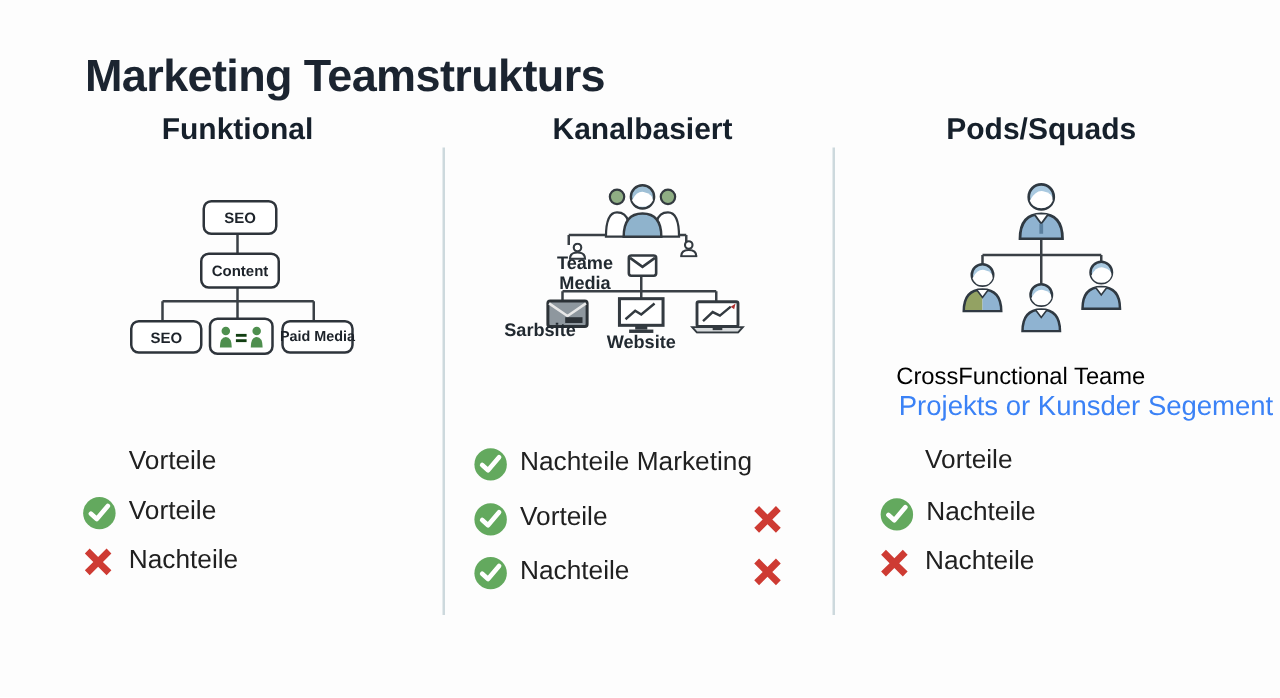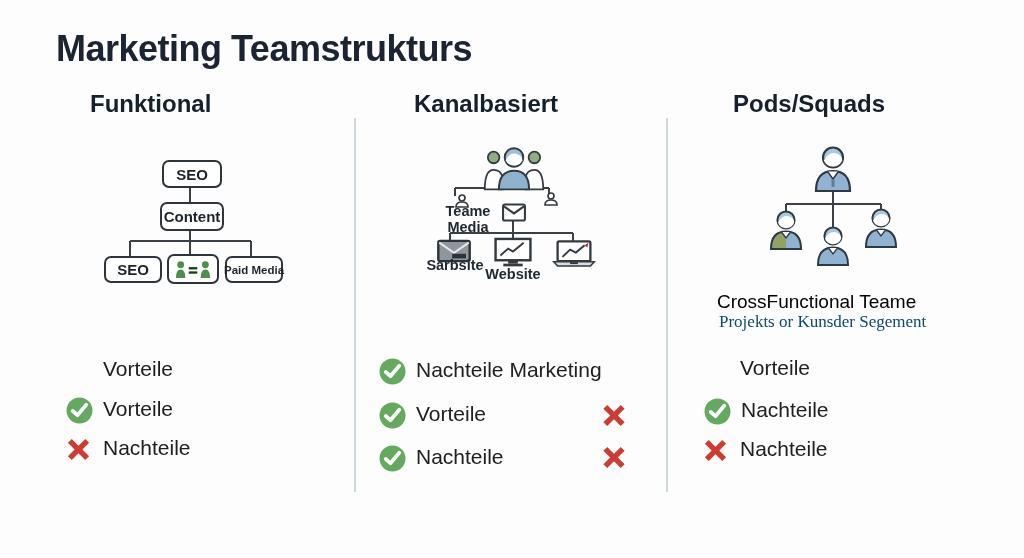--- a/index.html
+++ b/index.html
@@ -1,31 +1,31 @@
 <!DOCTYPE html>
 <html><head>
 <meta charset="utf-8">
 <style>
   html,body { margin:0; padding:0; background:#fff; }
   .canvas { position:relative; width:1024px; height:558px; background:#fdfdfd;
             font-family:"Liberation Sans", sans-serif; overflow:hidden; }
   .title { position:absolute; left:56px; top:28px; font-size:36px; font-weight:700;
-           color:#1b2430; letter-spacing:-0.5px; margin:0; white-space:nowrap; }
-  .col-header { position:absolute; top:90px; width:200px; text-align:left;
+           color:#1b2430; letter-spacing:-0.5px; margin:12px; white-space:nowrap; }
+  .col-header { position:absolute; top:90px; width:200px; text-align:center;
                 font-size:24px; font-weight:700; color:#16202b; }
   .divider { position:absolute; top:118px; height:374px; width:2px; background:#cdd9dd; }
   .connectors { position:absolute; left:0; top:0; width:1024px; height:558px; pointer-events:none; }
   .obox { position:absolute; background:#fff; border:2px solid #2e343b; border-radius:7px;
           display:flex; align-items:center; justify-content:center;
-          font-weight:700; font-size:15px; color:#1d232a; white-space:nowrap; }
+          font-weight:700; font-size:12px; color:#1d232a; white-space:nowrap; }
   .obox.small-text { font-size:11.5px; }
   .nlabel { position:absolute; text-align:center; font-weight:700; font-size:14.5px;
             line-height:1.08; color:#222a31; }
   .caption1 { position:absolute; font-size:19px; color:#000000; white-space:nowrap; }
-  .caption2 { position:absolute; font-size:17px; color:#0c4a6e; white-space:nowrap;font-family:Liberation Serif, serif; }
+  .caption2 { position:absolute; font-size:22px; color:#3b82f6; white-space:nowrap; }
   .lrow { position:absolute; display:flex; align-items:flex-start; gap:10px; height:28px;
           font-size:21px; color:#202020; white-space:nowrap; }
   .ic { display:inline-flex; line-height:0; }
   .abs { position:absolute; line-height:0; }
 </style>
 </head>
 <body>
 
 <div class="canvas">
 
@@ -120,21 +120,21 @@
   <span class="abs" style="left:551px;top:240px">
     <svg width="46" height="27" viewBox="0 0 46 28">
       <rect x="6" y="1.5" width="34" height="20.5" rx="1.5" fill="#fff" stroke="#333a40" stroke-width="2.4"></rect>
       <polyline points="11,17.5 19,10 25,13 34,5.5" fill="none" stroke="#333a40" stroke-width="2"></polyline>
       <path d="M34 5.5 l4 -2.6 l-1.2 4.8 Z" fill="#b03030"></path>
       <path d="M2 22.5 H44 L40 27 H6 Z" fill="#d9dcde" stroke="#333a40" stroke-width="1.6"></path>
       <rect x="19" y="23" width="8" height="2" fill="#333a40"></rect>
     </svg>
   </span>
 
-  <div class="nlabel" style="left:419px;top:258px;width:72px">Sarbsite</div>
+  <div class="nlabel" style="left:396px;top:258px;width:72px">Sarbsite</div>
   <div class="nlabel" style="left:477px;top:267px;width:72px">Website</div>
 
   <span class="abs" style="left:812px;top:146px">
     <svg width="42" height="46" viewBox="0 0 42 46">
       <circle cx="21" cy="11.5" r="10" fill="#a9c9e0" stroke="#2f3942" stroke-width="2.2"></circle>
       <path d="M11.8 14.5 Q16.5 6 22.5 7 Q30.5 8.5 30.2 14.5 A10 10 0 0 1 11.8 14.5 Z" fill="#fff"></path>
       <path d="M4 45 Q4 25 21 25 Q38 25 38 45 Z" fill="#8fb3d1" stroke="#2f3942" stroke-width="2.2"></path>
       <path d="M15.5 25.5 L21 33 L26.5 25.5" fill="#fff" stroke="#2f3942" stroke-width="1.5"></path>
       <path d="M21 33 L21 41" stroke="#5a7f9e" stroke-width="3"></path>
     </svg>

